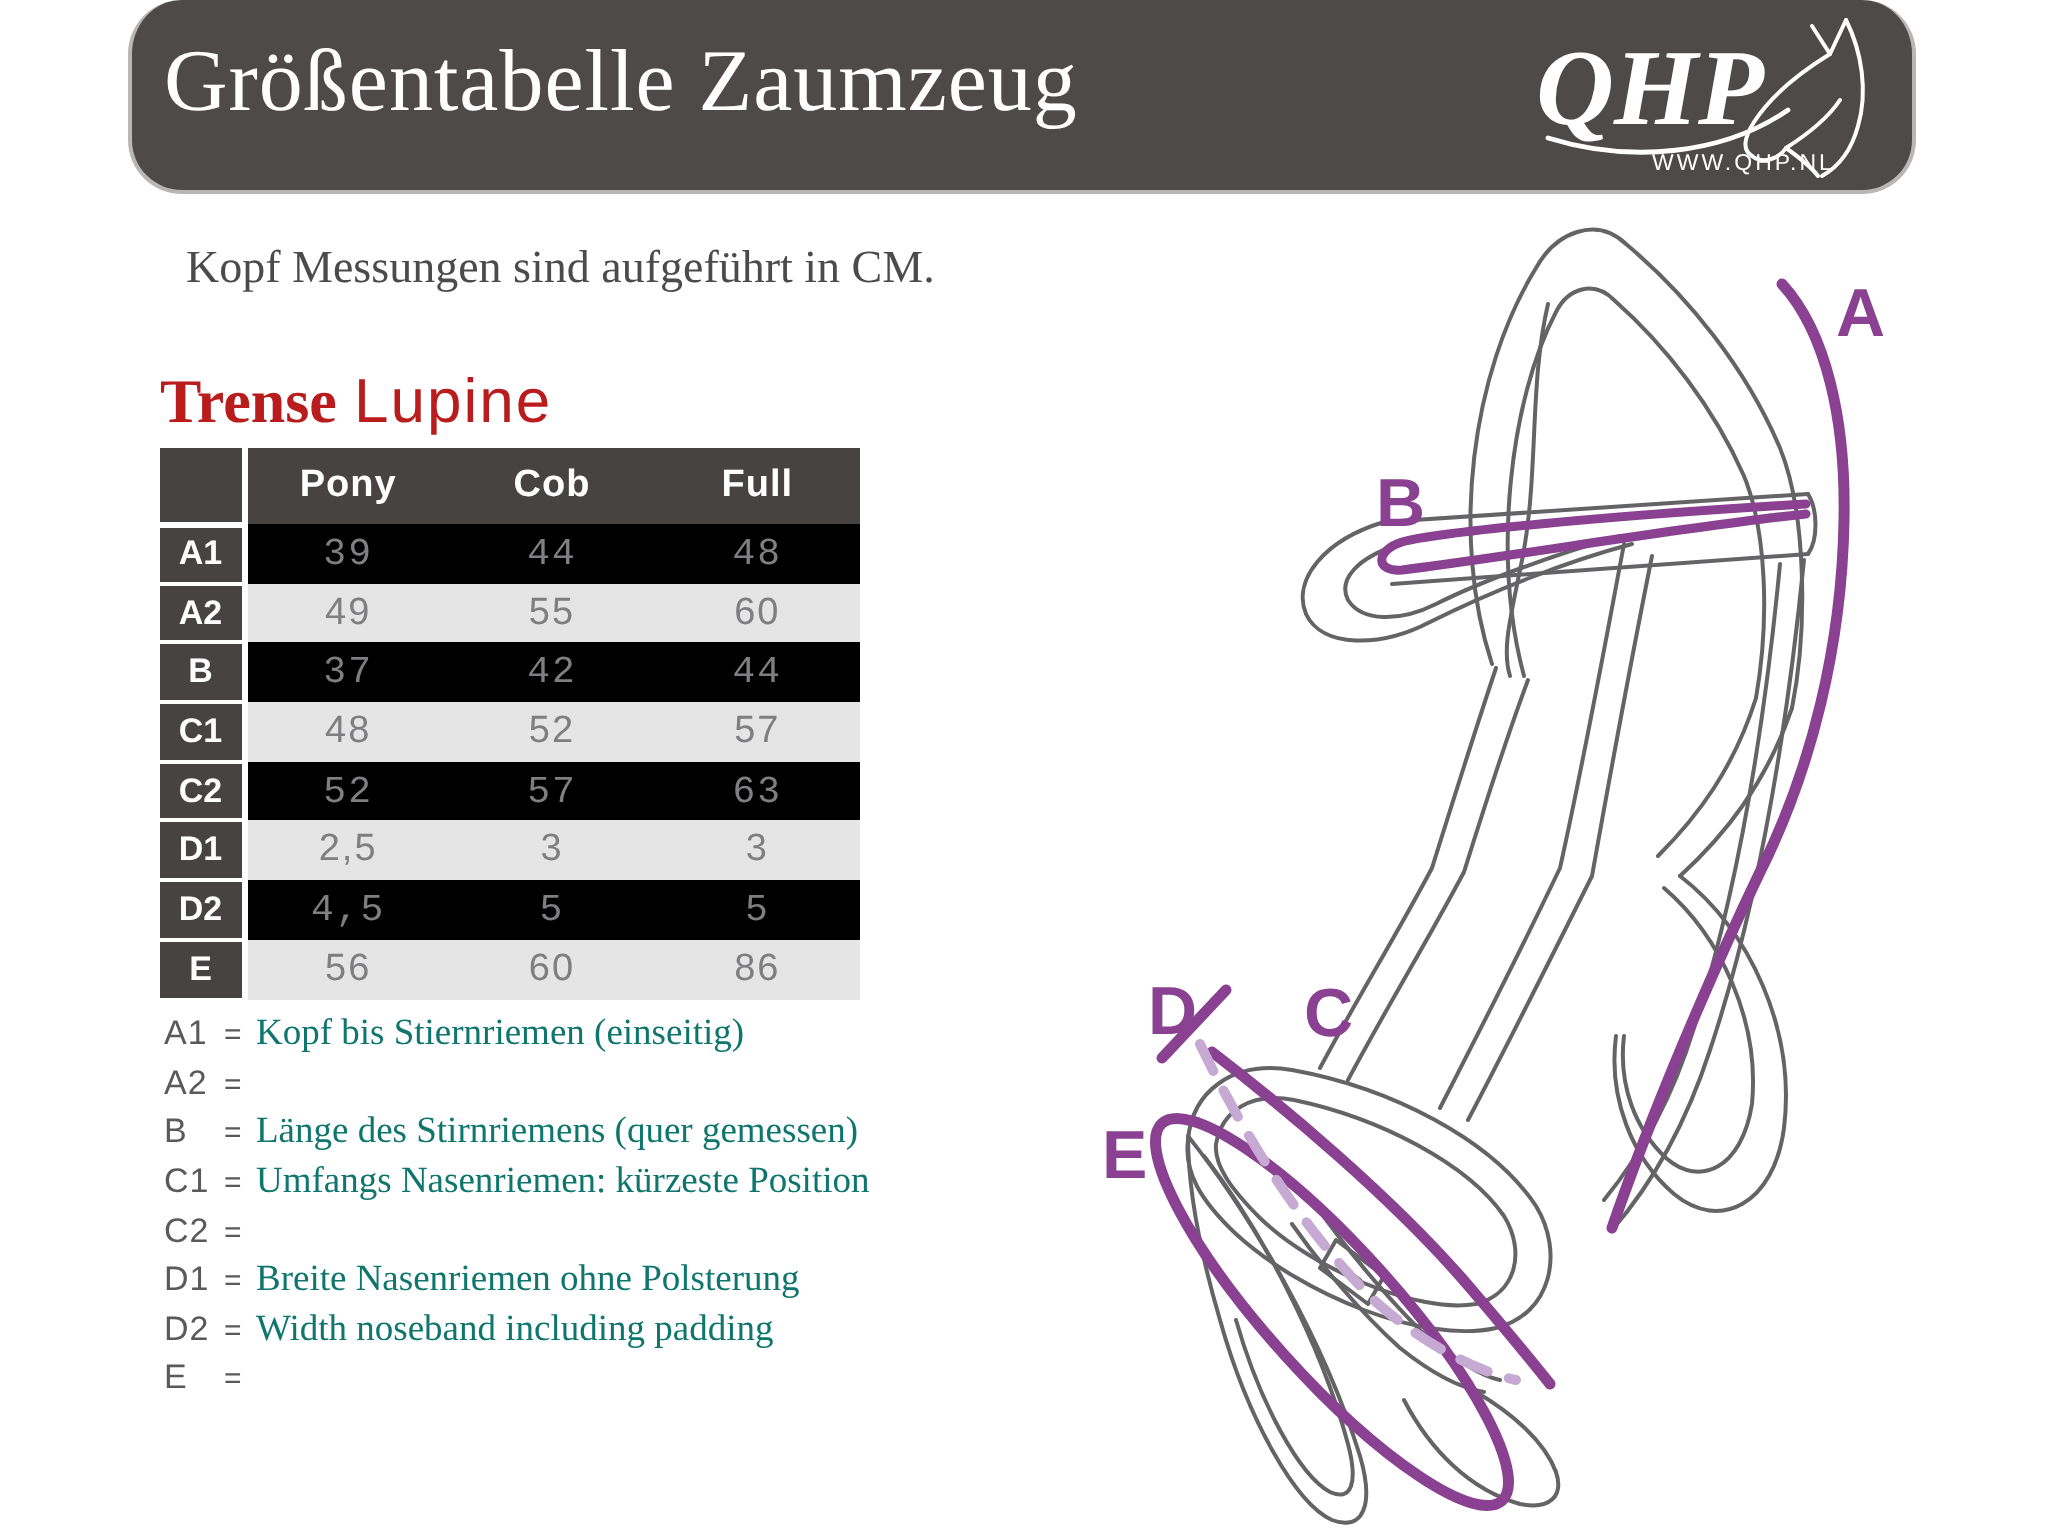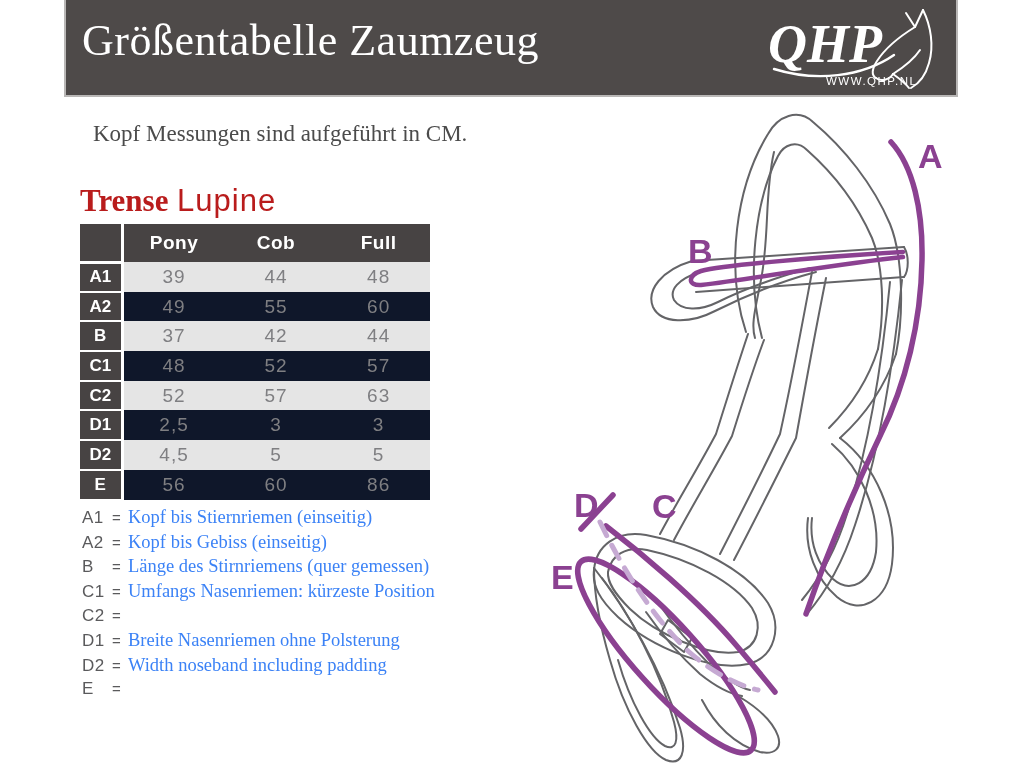--- a/index.html
+++ b/index.html
@@ -5,21 +5,21 @@
   * { margin:0; padding:0; box-sizing:border-box; }
   html,body { width:1024px; height:768px; background:#ffffff; overflow:hidden;
               font-family:"Liberation Sans", sans-serif; }
   .page { position:relative; width:1024px; height:768px; background:#fff; }
 
   
   .topbar {
     position:absolute; left:64px; top:0; width:894px; height:97px;
     background:#4e4a49;
     border-left:2px solid #b9b7b6; border-right:2px solid #b9b7b6; border-bottom:2px solid #b9b7b6;
-    display:flex; align-items:center;
+    display:flex; align-items:center;border-radius:27px;
   }
   .topbar h1 {
     font-family:"Liberation Serif", serif; font-weight:400;
     color:#ffffff; font-size:44px; letter-spacing:0.5px;
     padding-left:16px; padding-bottom:14px;
   }
   .logo { position:absolute; right:10px; top:6px; width:180px; height:86px; }
 
   
   .note {
@@ -46,31 +46,31 @@
     background:#474343; color:#ffffff; height:38px;
     font-size:19px; font-weight:600; letter-spacing:0.5px;margin-left:28px;
   }
   table.size tbody th {
     background:#474343; color:#ffffff; height:29.7px;
     font-size:17px; font-weight:600;
     border-right:3px solid #ffffff; border-bottom:2px solid #ffffff;
   }
   table.size thead th.corner { border-right:3px solid #ffffff; border-bottom:3px solid #ffffff; }
   table.size tbody td { font-size:19px; color:#7f7f82; letter-spacing:1px; height:29.7px; }
-  table.size tbody tr.odd  td { background:#e5e5e5; }
-  table.size tbody tr.even td { background:#0f172a; }
+  table.size tbody tr.odd  td { background:#000000;font-family:Liberation Mono, monospace; }
+  table.size tbody tr.even td { background:#e5e5e5; }
 
   
   .legend { position:absolute; left:82px; top:507px; list-style:none; }
   .legend li { display:flex; height:24.65px; align-items:baseline; }
   .legend .code {
     width:30px; flex:0 0 30px; font-size:17px; color:#5a5a5c; letter-spacing:0.5px;
   }
   .legend .eq { width:16px; flex:0 0 16px; font-size:15px; color:#5a5a5c; }
-  .legend .txt { font-family:"Liberation Serif", serif; font-size:18.5px; color:#3b82f6; }
+  .legend .txt { font-family:"Liberation Serif", serif; font-size:18.5px; color:#0f766e; }
 
   
   .diagram { position:absolute; left:550px; top:100px; width:460px; height:668px; }
   .diagram .letter {
     font-family:"Liberation Sans", sans-serif; font-weight:600; font-size:34px; fill:#8b4191;
   }
 </style>
 </head>
 <body>
 
@@ -167,21 +167,20 @@
 
   <ul class="legend">
     <li>
         <span class="code">A1</span>
         <span class="eq">=</span>
         <span class="txt">Kopf bis Stiernriemen (einseitig)</span>
       </li>
     <li>
         <span class="code">A2</span>
         <span class="eq">=</span>
-        <span class="txt">Kopf bis Gebiss (einseitig)</span>
       </li>
     <li>
         <span class="code">B</span>
         <span class="eq">=</span>
         <span class="txt">Länge des Stirnriemens (quer gemessen)</span>
       </li>
     <li>
         <span class="code">C1</span>
         <span class="eq">=</span>
         <span class="txt">Umfangs Nasenriemen: kürzeste Position</span>

